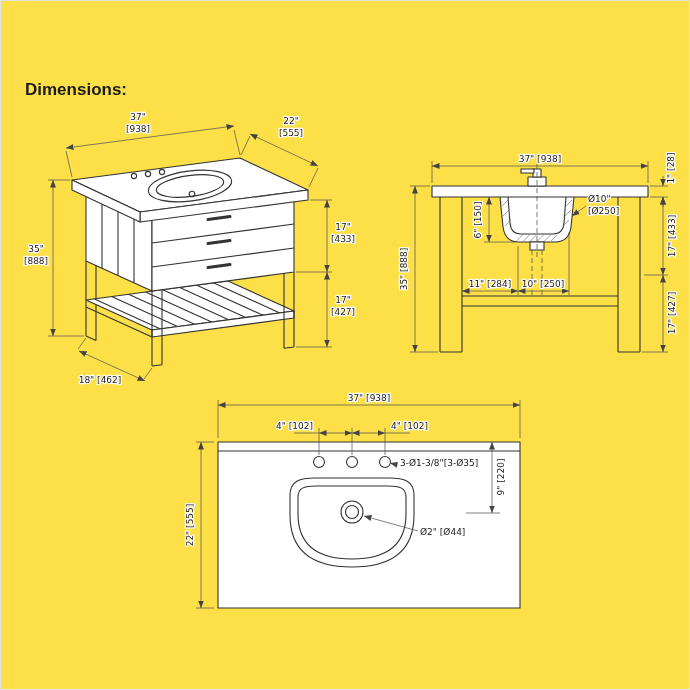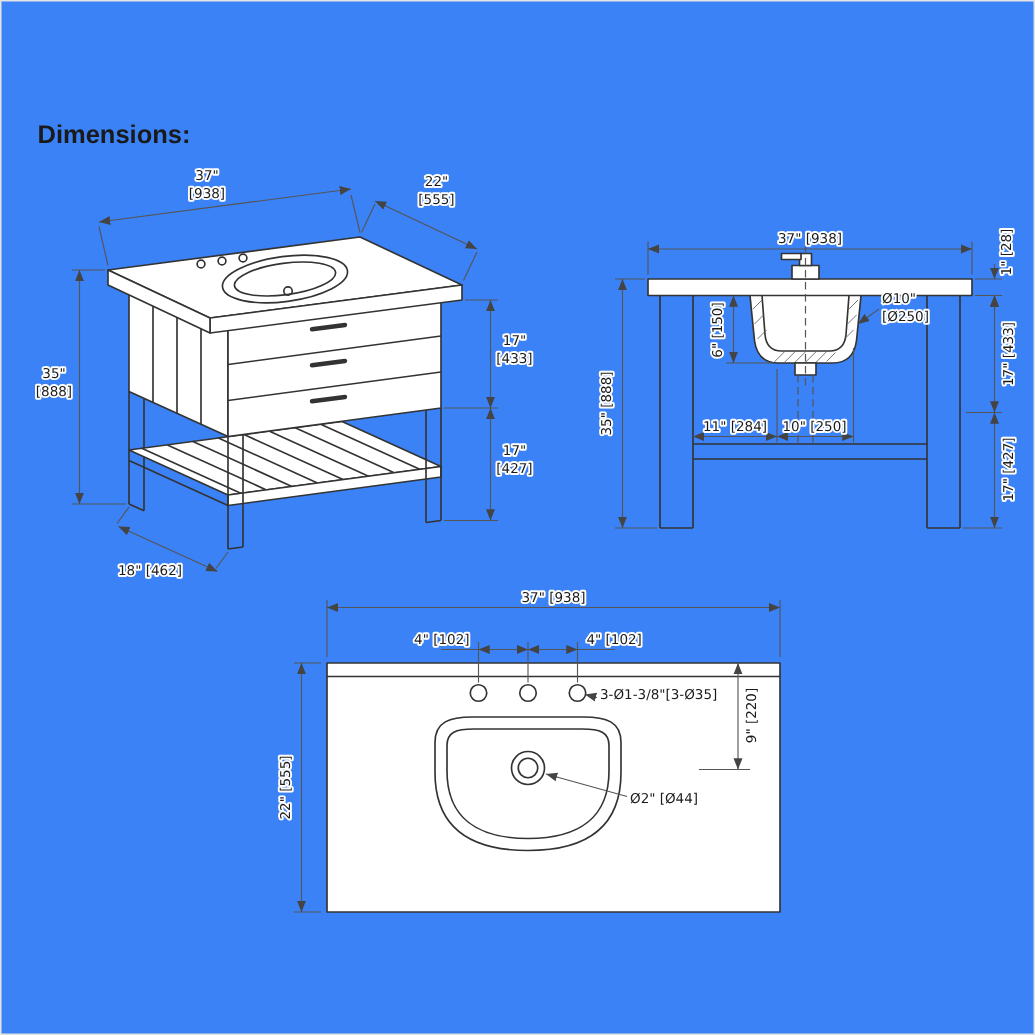--- a/index.html
+++ b/index.html
@@ -1,16 +1,16 @@
 <!DOCTYPE html>
 <html><head>
 <meta charset="utf-8">
 <style>
   html,body{margin:0;padding:0;background:#fff;}
-  .canvas{position:relative;width:690px;height:690px;background:#3b82f6;overflow:hidden;}
+  .canvas{position:relative;width:690px;height:690px;background:#fde047;overflow:hidden;}
   svg{display:block;}
   svg text{font-family:"DejaVu Sans",sans-serif;font-size:9px;fill:#1a1a1a;
            paint-order:stroke;stroke:#ffffff;stroke-width:2.5px;stroke-linejoin:round;}
   svg text.ttl{font-family:"Liberation Sans",sans-serif;font-size:17px;font-weight:bold;stroke-width:0;}
   .ln{stroke:#333;stroke-width:1.1;fill:none;stroke-linejoin:round;}
   .fil{stroke:#333;stroke-width:1.1;fill:#fff;stroke-linejoin:round;}
   .dim{stroke:#555;stroke-width:0.75;fill:none;}
   .dsh{stroke:#555;stroke-width:0.8;fill:none;stroke-dasharray:5 3;}
   .hatch{stroke:#666;stroke-width:0.6;fill:none;}
   .hndl{stroke:#333;stroke-width:3;stroke-linecap:round;}

